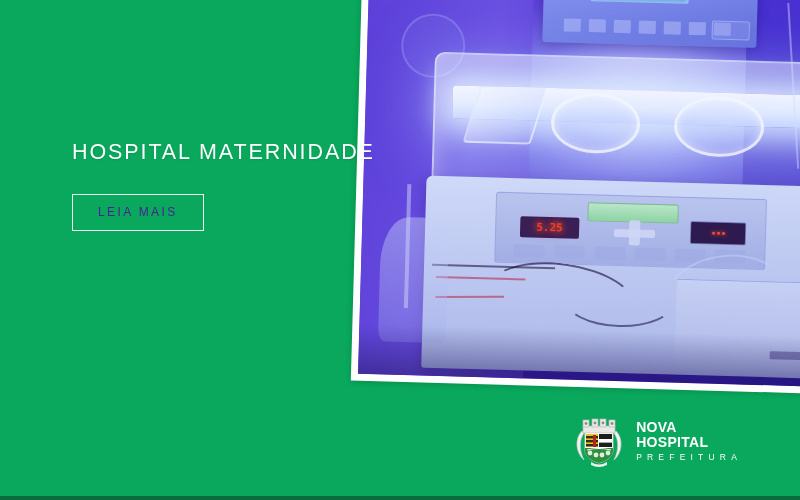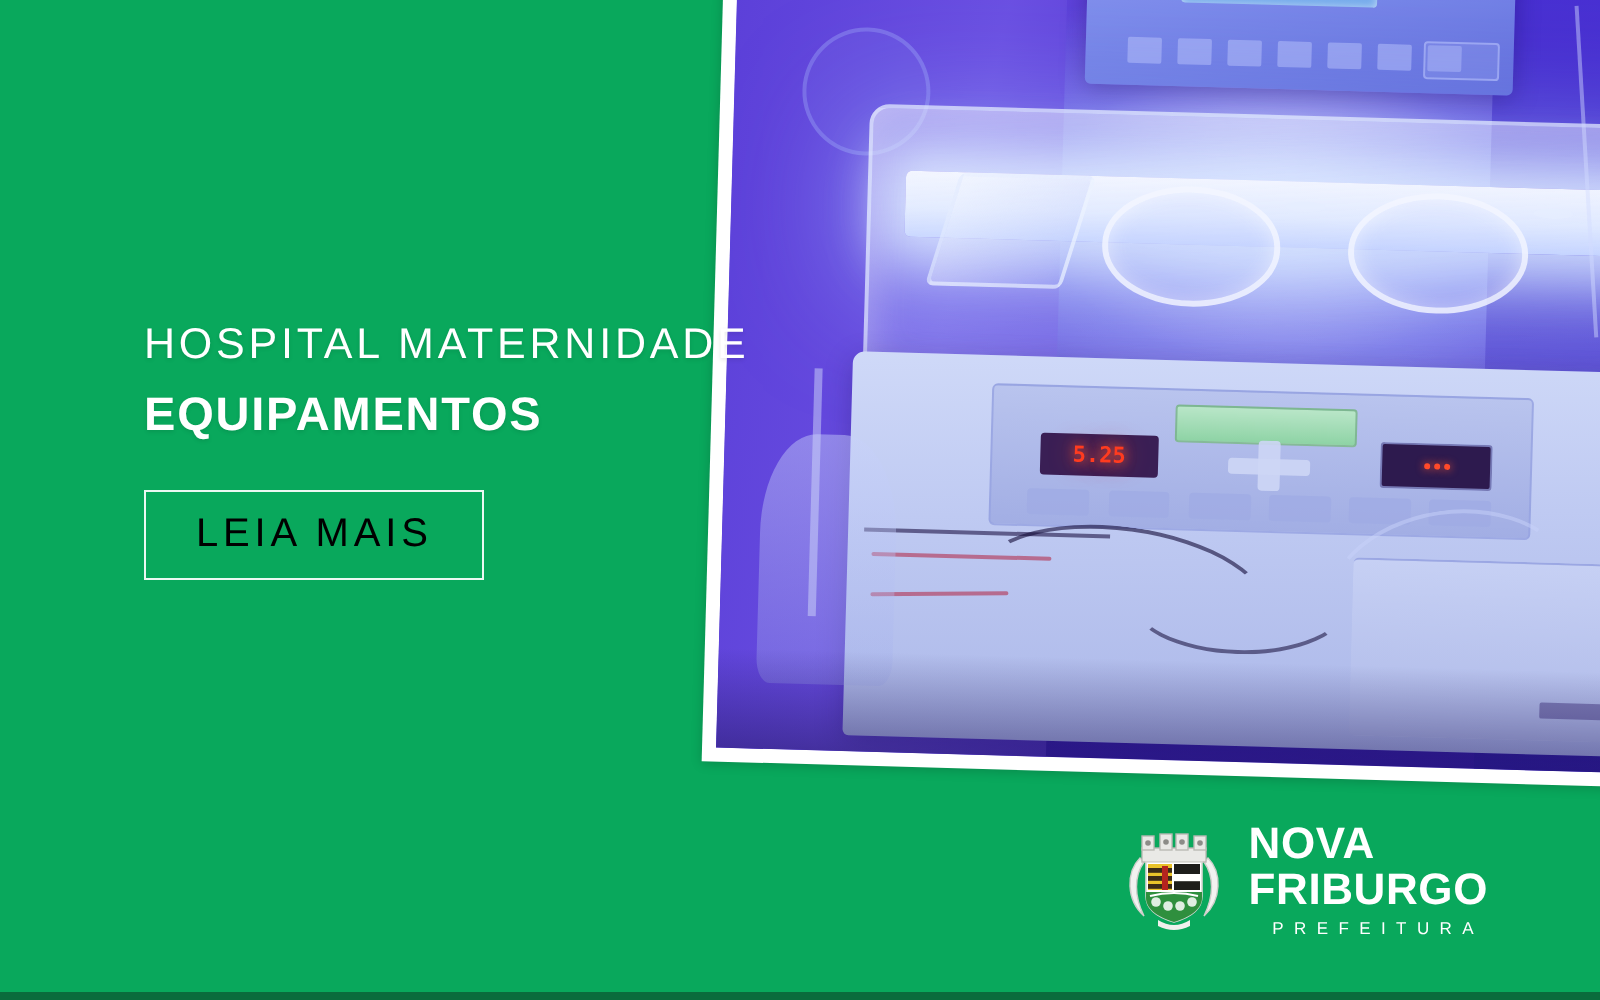--- a/index.html
+++ b/index.html
@@ -295,21 +295,21 @@
   }
   .floor-shadow {
     position: absolute; left: 0; bottom: 0; width: 100%; height: 12%;
     background: linear-gradient(180deg, rgba(30,18,90,0) 0%, rgba(25,14,80,0.45) 100%);
   }
 
   
   .content {
     position: absolute;
     left: 72px;
-    top: 160px;
+    top: 140px;
     z-index: 20;
   }
   .kicker {
     color: #ffffff;
     font-size: 21.5px;
     font-weight: 300;
     letter-spacing: 1.9px;
     line-height: 1.18;
     margin: 0 0 7px 0;
     white-space: nowrap;
@@ -324,22 +324,22 @@
     margin: 0;
     text-shadow: 0 1px 2px rgba(0,0,0,0.10);
   }
   .headline div { white-space: nowrap; }
 
   .cta {
     display: inline-block;
     margin-top: 22px;
     padding: 11px 25px 12px 25px;
     border: 1.5px solid rgba(255,255,255,0.92);
-    color: #000000;
-    font-size: 20px;
+    color: #4c1d95;
+    font-size: 12px;
     font-weight: 400;
     letter-spacing: 2.4px;
     background: transparent;
     cursor: pointer;
     line-height: 1;
     font-family: "Liberation Sans", sans-serif;
   }
 
   
   .logo {
@@ -349,21 +349,21 @@
     display: flex;
     align-items: center;
     gap: 11px;
     z-index: 30;
   }
   .crest { width: 52px; height: 54px; display: block; }
   .logo-text { line-height: 1; }
   .logo-line1, .logo-line2 {
     color: #ffffff;
     font-weight: bold;
-    font-size: 22px;
+    font-size: 14px;
     letter-spacing: 0.3px;
     display: block;
   }
   .logo-line2 { margin-top: 1px; }
   .logo-sub {
     display: block;
     color: #ffffff;
     font-size: 8.5px;
     font-weight: 400;
     letter-spacing: 5.2px;
@@ -447,21 +447,20 @@
 
       <div class="tube2"></div>
       <div class="floor-shadow"></div>
 
     </div>
   </div>
 
   <div class="content">
     <p class="kicker">HOSPITAL MATERNIDADE</p>
     <div class="headline">
-      <div>EQUIPAMENTOS</div>
     </div>
     <button class="cta">LEIA MAIS</button>
   </div>
 
   <div class="logo">
     <svg class="crest" viewBox="0 0 52 54">
 
       <path d="M9 17 C2 24 2 38 11 46 C6 36 6 26 11 19 Z" fill="#f2f2f0" stroke="#cfcfcb" stroke-width="0.7"></path>
       <path d="M43 17 C50 24 50 38 41 46 C46 36 46 26 41 19 Z" fill="#f2f2f0" stroke="#cfcfcb" stroke-width="0.7"></path>
 
@@ -491,19 +490,19 @@
       <circle cx="17" cy="39" r="2.4" fill="#ffffff" opacity="0.85"></circle>
       <circle cx="23" cy="41" r="2.4" fill="#ffffff" opacity="0.85"></circle>
       <circle cx="29" cy="41" r="2.4" fill="#ffffff" opacity="0.85"></circle>
       <circle cx="35" cy="39" r="2.4" fill="#ffffff" opacity="0.85"></circle>
       <path d="M14 36 Q26 33 38 36" stroke="#ffffff" stroke-width="1.1" fill="none"></path>
 
       <path d="M18 48 Q26 53 34 48 L34 51 Q26 55 18 51 Z" fill="#f0f0ed"></path>
     </svg>
     <div class="logo-text">
       <span class="logo-line1">NOVA</span>
-      <span class="logo-line2">FRIBURGO</span>
+      <span class="logo-line2">HOSPITAL</span>
       <span class="logo-sub">PREFEITURA</span>
     </div>
   </div>
 
   <div class="bottom-strip"></div>
 </div>
 
 </body></html>

